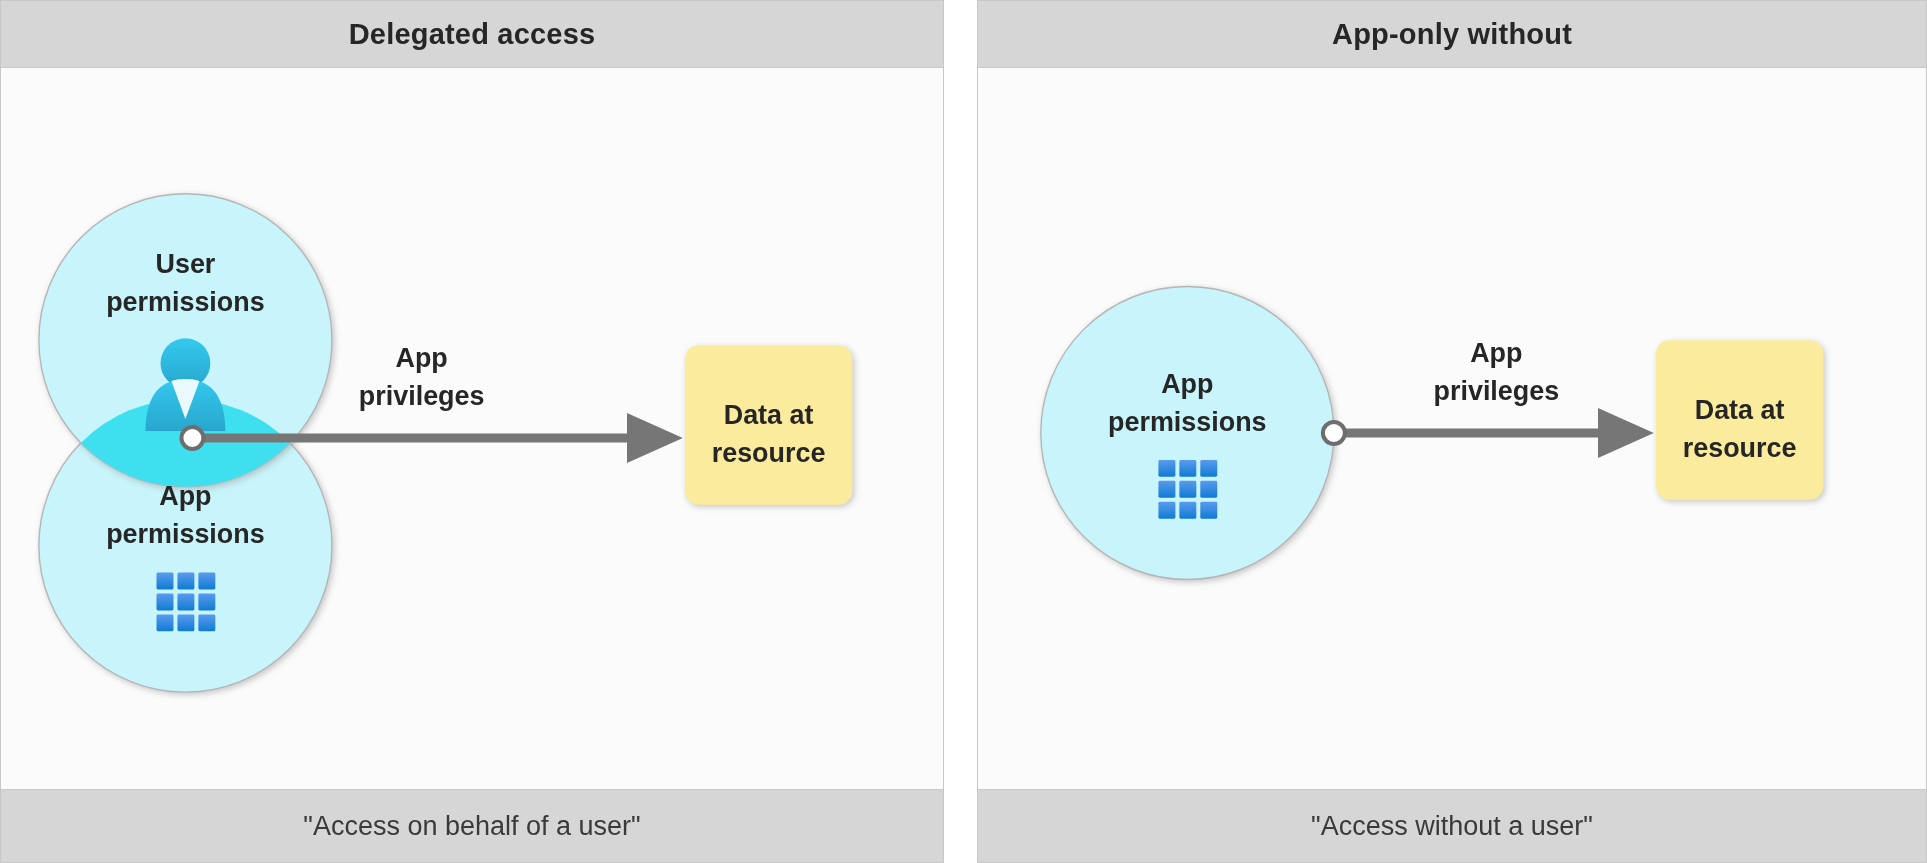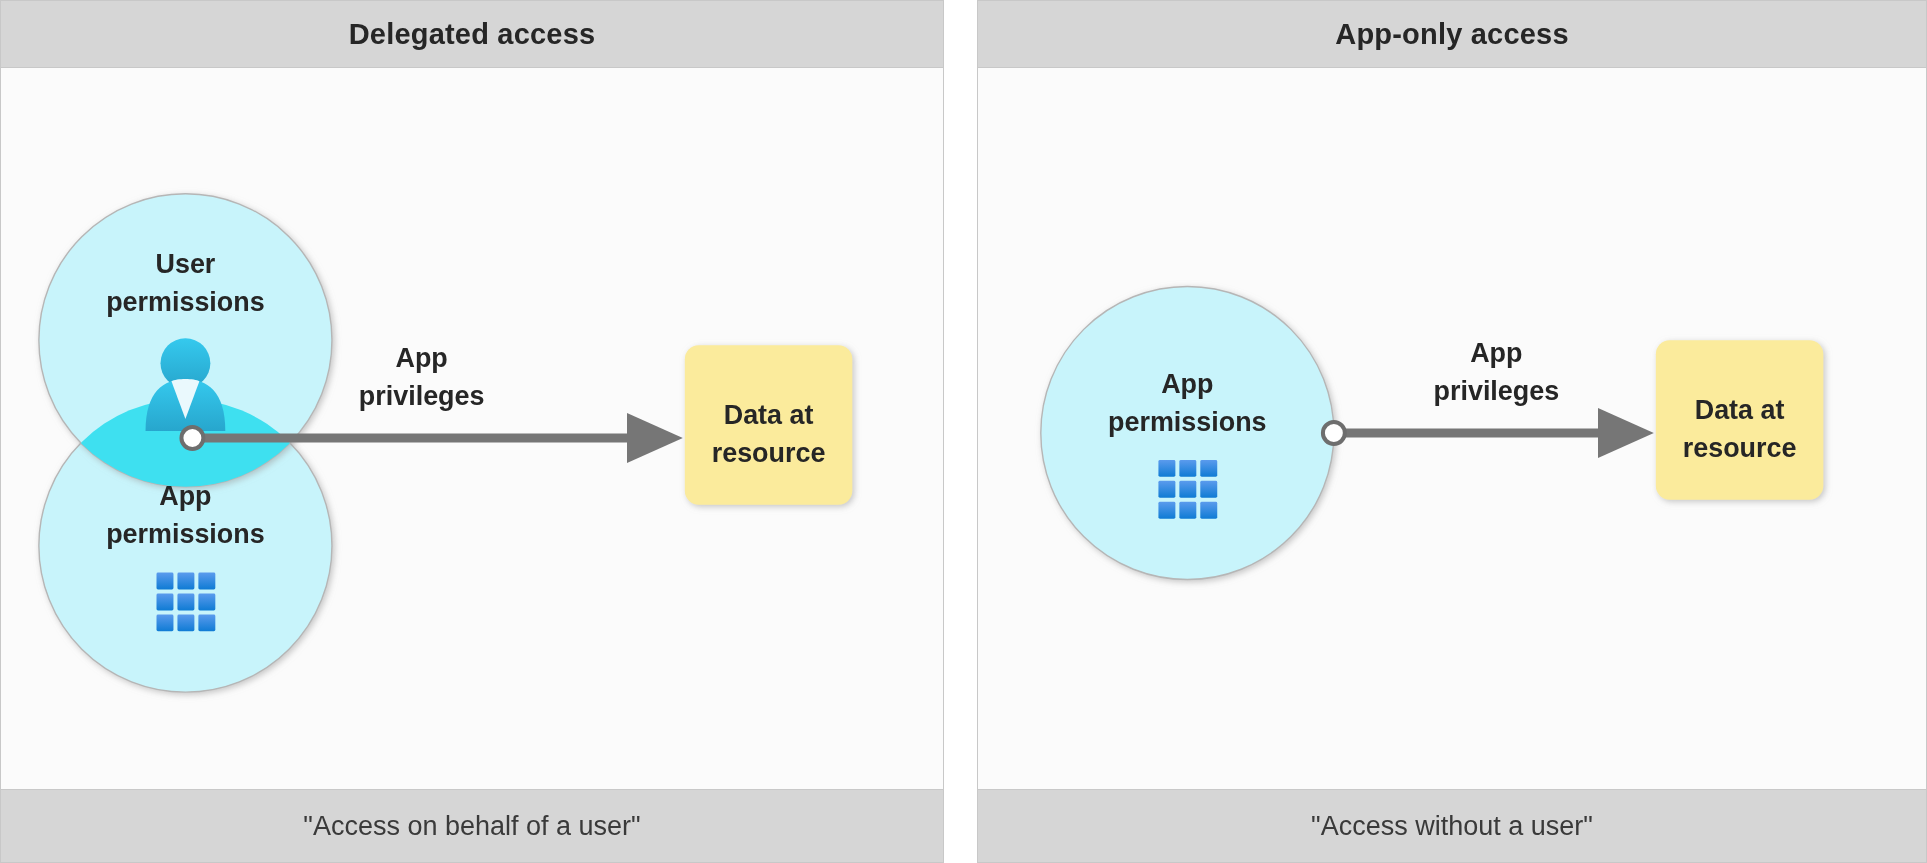--- a/index.html
+++ b/index.html
@@ -182,21 +182,21 @@
     </div>
 
     <footer class="panel-footer">
       <span class="panel-footer-caption">"Access on behalf of a user"</span>
     </footer>
   </section>
 
   <section class="panel panel-right">
 
     <header class="panel-header">
-      <span class="panel-header-title">App-only access</span>
+      <span class="panel-header-title">App-only without</span>
     </header>
 
     <div class="panel-body">
       <svg class="svg-layer" viewBox="0 0 951 721" preserveAspectRatio="xMidYMid meet">
         <defs>
           <linearGradient id="appGradR" x1="0" y1="0" x2="0" y2="1">
             <stop offset="0%" stop-color="#5b9bed"></stop>
             <stop offset="100%" stop-color="#0f7bd4"></stop>
           </linearGradient>
           <filter id="softShadowR" x="-30%" y="-30%" width="160%" height="160%">

